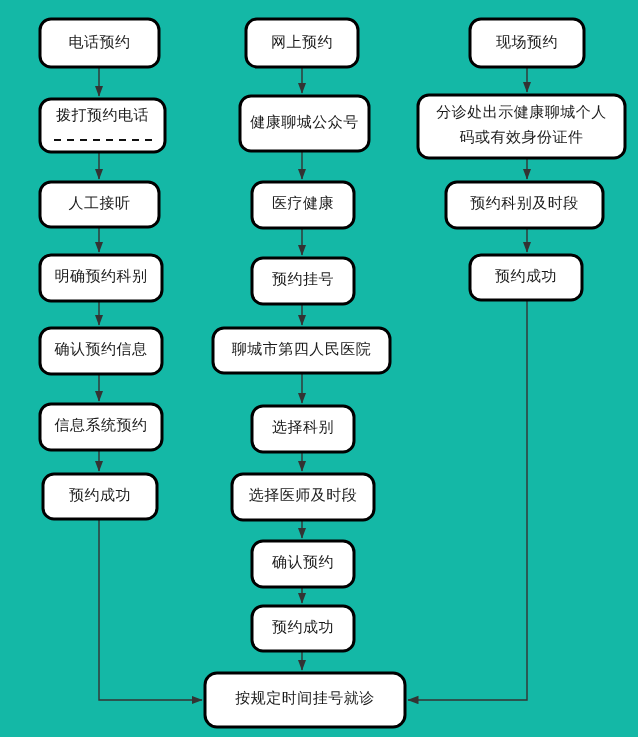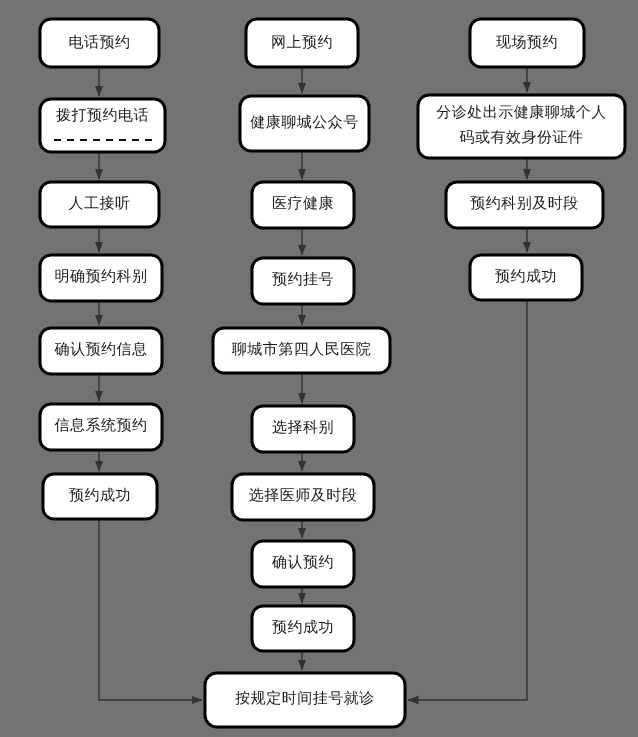--- a/index.html
+++ b/index.html
@@ -10,21 +10,21 @@
   body {
     width: 638px;
     height: 737px;
     font-family: "Liberation Serif", "DejaVu Serif", serif;
     overflow: hidden;
   }
   #chart-root {
     position: relative;
     width: 638px;
     height: 737px;
-    background: #737373;
+    background: #14b8a6;
   }
   svg#flow {
     display: block;
     width: 638px;
     height: 737px;
   }
   .node-box {
     fill: #ffffff;
     stroke: #000000;
     stroke-width: 3;

